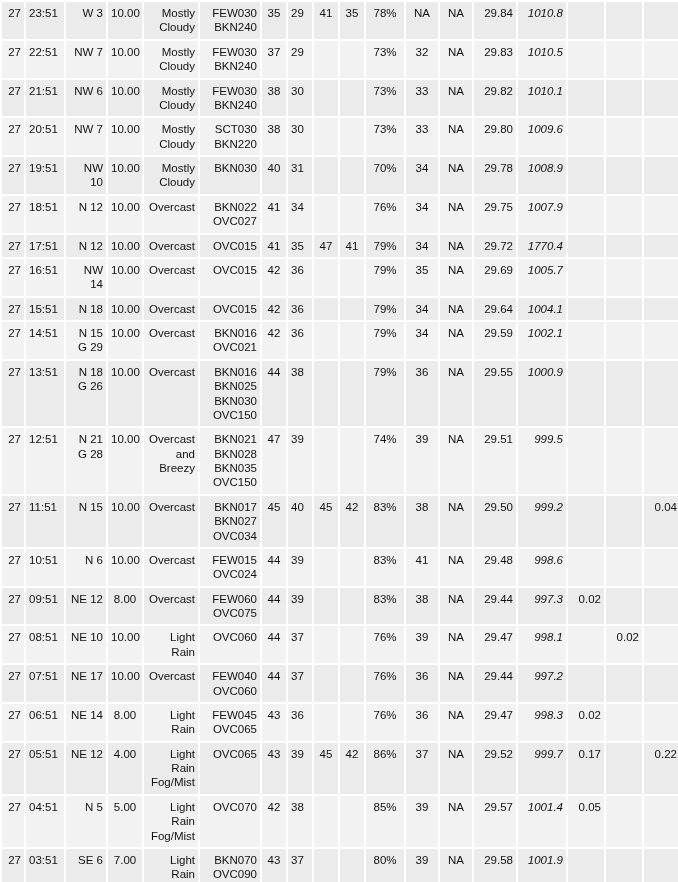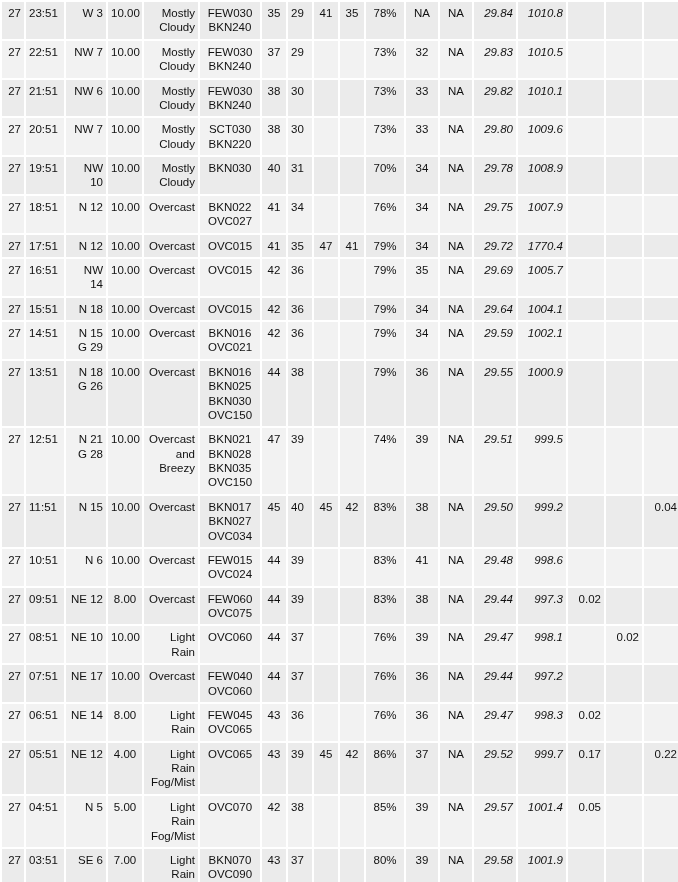--- a/index.html
+++ b/index.html
@@ -32,29 +32,29 @@
   }
   tr.alt td {
     background: #f2f2f2;
   }
   
   .c-date    { text-align: right; margin-left: 36px; }
   .c-time    { text-align: left; }
   .c-wind    { text-align: right; }
   .c-vis     { text-align: center; }
   .c-weather { text-align: right; }
-  .c-sky     { text-align: center; }
+  .c-sky     { text-align: right; }
   .c-temp    { text-align: center; }
   .c-dew     { text-align: left; }
   .c-hx      { text-align: center; }
   .c-wc      { text-align: center; }
   .c-rh      { text-align: center; }
   .c-apt     { text-align: center; }
   .c-slp-na  { text-align: center; }
-  .c-alt     { text-align: right; font-style: italic; }
+  .c-alt     { text-align: right; }
   .c-slp     { text-align: right; font-style: italic; }
   .c-p1      { text-align: right; }
   .c-p3      { text-align: right; }
   .c-p6      { text-align: right; }
 </style>
 </head>
 <body>
 
 <table class="obs">
   <colgroup>

